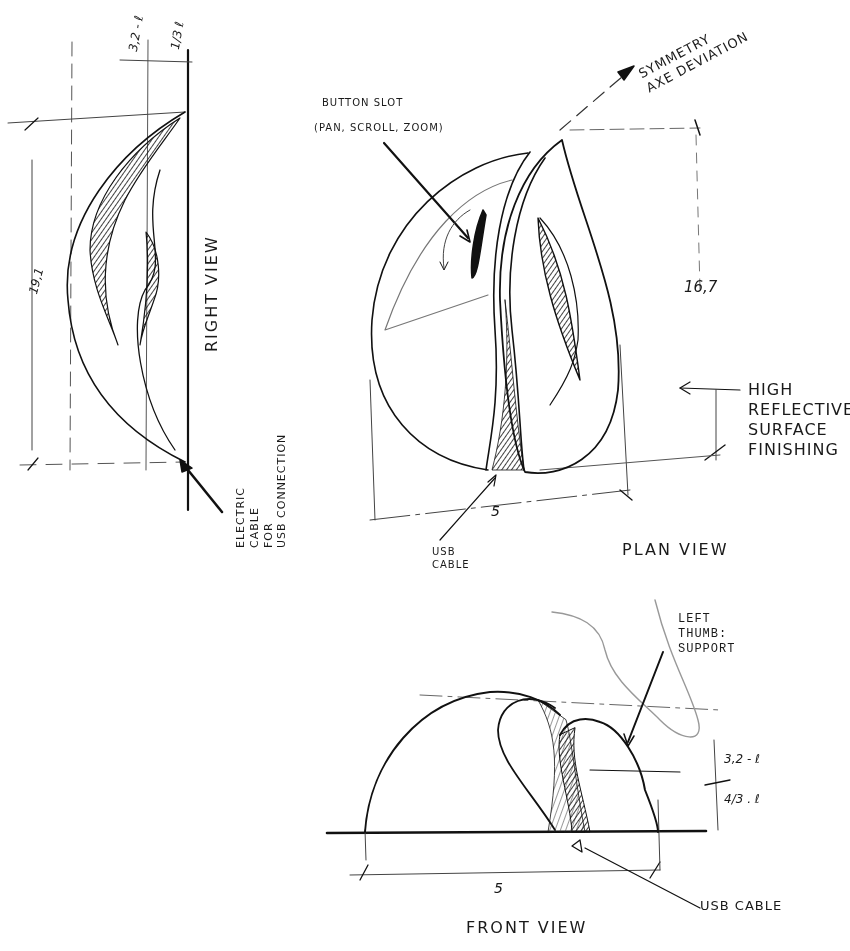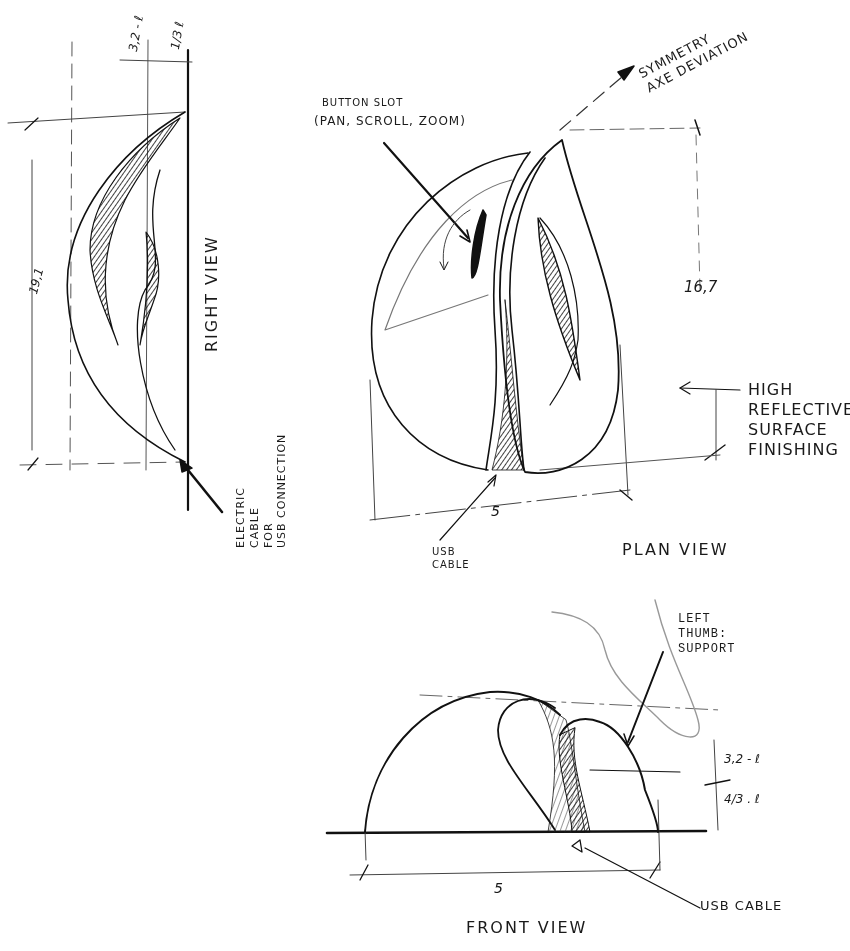--- a/index.html
+++ b/index.html
@@ -119,21 +119,21 @@
 <div class="lbl title rot" style="left:202px; top:352px; transform:rotate(-90deg);">RIGHT VIEW</div>
 <div class="lbl dim rot" style="left:26px; top:292px; transform:rotate(-75deg);">19,1</div>
 <div class="lbl dim rot" style="left:126px; top:50px; transform:rotate(-80deg);">3,2 - ℓ</div>
 <div class="lbl dim rot" style="left:168px; top:48px; transform:rotate(-80deg);">1/3 ℓ</div>
 <div class="lbl rot" style="left:234px; top:548px; transform:rotate(-90deg); font-size:11px;">ELECTRIC
 CABLE
 FOR
 USB CONNECTION</div>
 
 <div class="lbl" style="left:322px; top:97px; font-size:10px;">BUTTON SLOT</div>
-<div class="lbl" style="left:314px; top:114px; font-size:12px;">(PAN, SCROLL, ZOOM)</div>
+<div class="lbl" style="left:314px; top:122px; font-size:10px;">(PAN, SCROLL, ZOOM)</div>
 <div class="lbl rot" style="left:636px; top:68px; transform:rotate(-28deg); font-size:13px;">SYMMETRY
 AXE DEVIATION</div>
 <div class="lbl dim" style="left:684px; top:278px; font-size:15px;">16,7</div>
 <div class="lbl" style="left:748px; top:380px; font-size:16px;">HIGH
 REFLECTIVE
 SURFACE
 FINISHING</div>
 <div class="lbl dim" style="left:491px; top:503px; font-size:14px;">5</div>
 <div class="lbl" style="left:432px; top:546px; font-size:10px;">USB
 CABLE</div>

